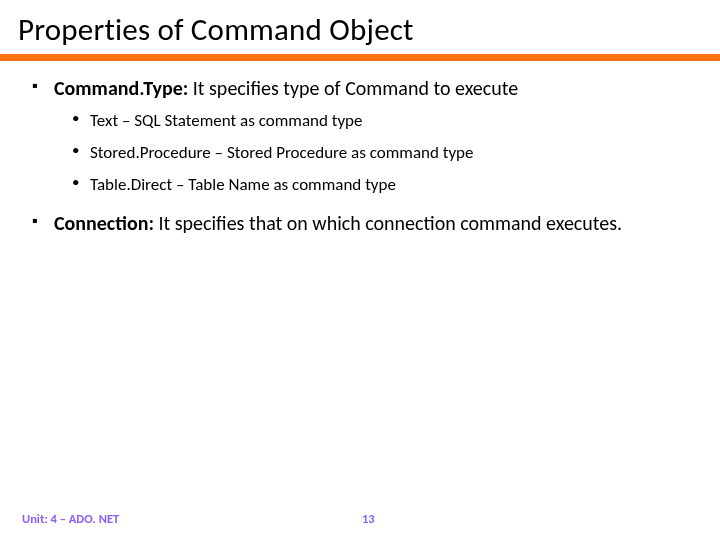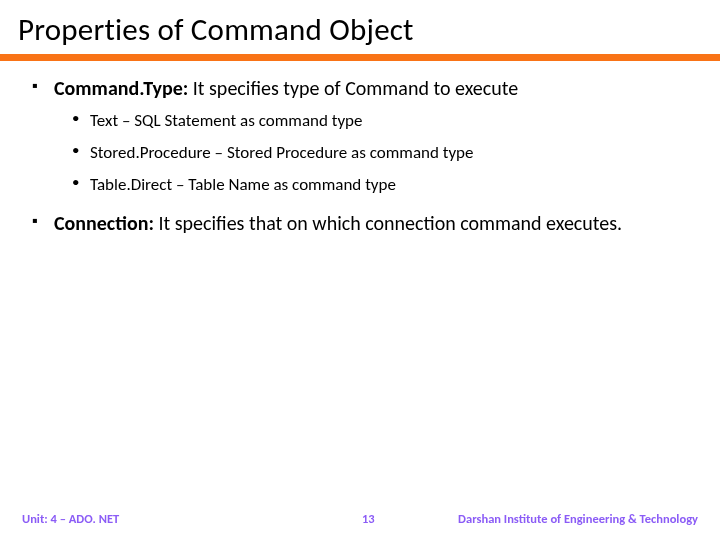--- a/index.html
+++ b/index.html
@@ -101,14 +101,13 @@
     </li>
     <li>
       <span class="term">Connection:</span><span> It specifies that on which connection command executes.</span>
     </li>
   </ul>
 </div>
 
 <div class="footer">
   <span>Unit: 4 – ADO. NET</span>
   <span class="center">13</span>
-  <span>Darshan Institute of Engineering &amp; Technology</span>
 </div>
 
 </body></html>

